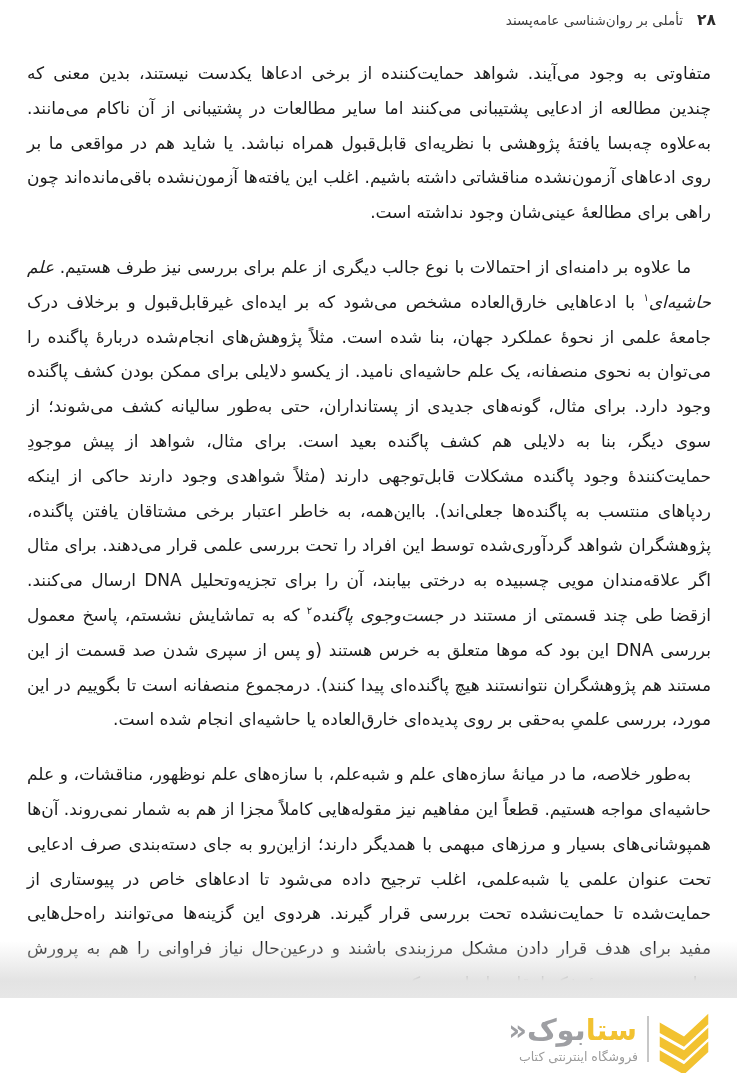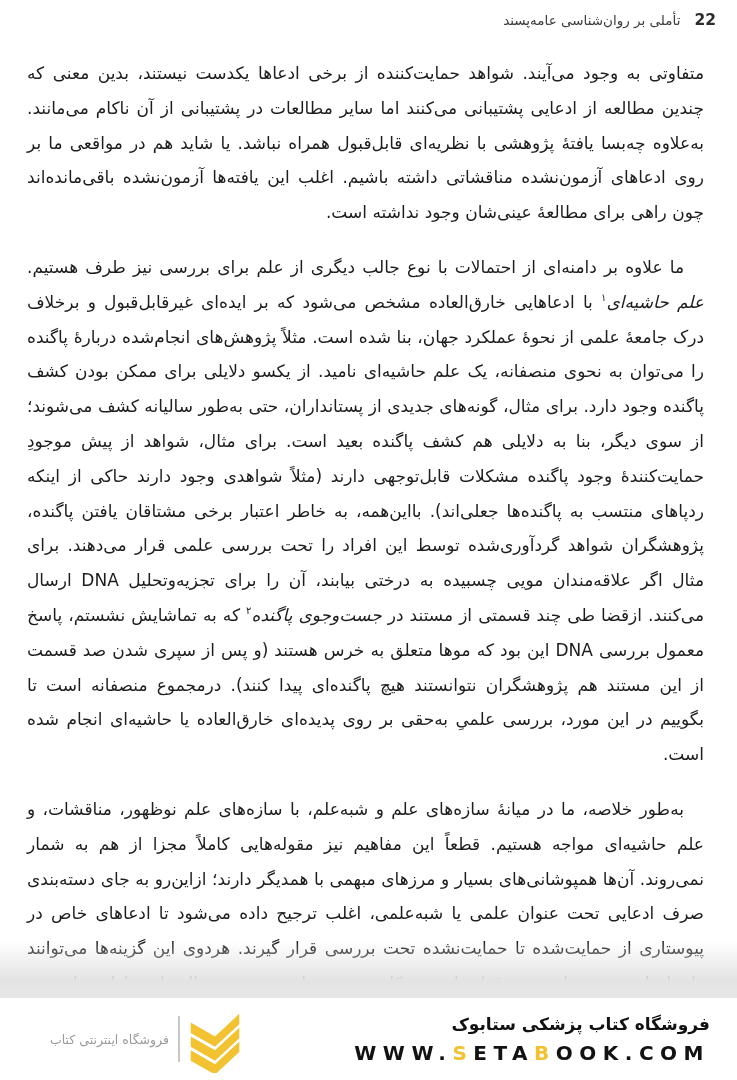--- a/index.html
+++ b/index.html
@@ -11,21 +11,21 @@
   .header {
     position:absolute; top:11px; right:21px; left:27px;
     display:flex; align-items:baseline; gap:14px;
     color:#3c3c3c; font-size:14px;
   }
   .pagenum { font-weight:bold; font-size:15.5px; color:#2c2c2c; }
   .running-title { font-size:13.5px;text-align:center; }
 
   
   .body-text {
-    position:absolute; top:56px; right:33px; left:27px;
+    position:absolute; top:56px; right:26px; left:27px;
     text-align:justify; color:#1d1d1d;
     font-size:17px; line-height:34.8px;
   }
   p.para { margin:0; }
   p.para.indent { text-indent:20px;margin-top:20px; }
   .it  { font-style:italic; }
   .sup { font-size:10px; vertical-align:super; line-height:0; }
 
   
   .shadow-band {
@@ -51,45 +51,42 @@
   .logo-text { display:flex; flex-direction:column; align-items:center; }
   .wordmark { font-size:29px; font-weight:bold; line-height:1.15; white-space:nowrap; }
   .tagline { font-size:12.5px; color:#9b9b9b; margin-top:1px;margin-left:12px; }
 </style>
 </head>
 <body>
 
 <div class="page">
 
   <div class="header">
-    <span class="pagenum">22</span>
+    <span class="pagenum">۲۸</span>
     <span class="running-title">تأملی بر روان‌شناسی عامه‌پسند</span>
   </div>
 
   <div class="body-text">
       <p class="para"><span>متفاوتی به وجود می‌آیند. شواهد حمایت‌کننده از برخی ادعاها یکدست نیستند، بدین معنی که چندین مطالعه از ادعایی پشتیبانی می‌کنند اما سایر مطالعات در پشتیبانی از آن ناکام می‌مانند. به‌علاوه چه‌بسا یافتهٔ پژوهشی با نظریه‌ای قابل‌قبول همراه نباشد. یا شاید هم در مواقعی ما بر روی ادعاهای آزمون‌نشده مناقشاتی داشته باشیم. اغلب این یافته‌ها آزمون‌نشده باقی‌مانده‌اند چون راهی برای مطالعهٔ عینی‌شان وجود نداشته است.</span></p>
       <p class="para indent"><span>ما علاوه بر دامنه‌ای از احتمالات با نوع جالب دیگری از علم برای بررسی نیز طرف هستیم. </span><span class="it">علم حاشیه‌ای</span><span class="sup">۱</span><span> با ادعاهایی خارق‌العاده مشخص می‌شود که بر ایده‌ای غیرقابل‌قبول و برخلاف درک جامعهٔ علمی از نحوهٔ عملکرد جهان، بنا شده است. مثلاً پژوهش‌های انجام‌شده دربارهٔ پاگنده را می‌توان به نحوی منصفانه، یک علم حاشیه‌ای نامید. از یکسو دلایلی برای ممکن بودن کشف پاگنده وجود دارد. برای مثال، گونه‌های جدیدی از پستانداران، حتی به‌طور سالیانه کشف می‌شوند؛ از سوی دیگر، بنا به دلایلی هم کشف پاگنده بعید است. برای مثال، شواهد از پیش موجودِ حمایت‌کنندهٔ وجود پاگنده مشکلات قابل‌توجهی دارند (مثلاً شواهدی وجود دارند حاکی از اینکه ردپاهای منتسب به پاگنده‌ها جعلی‌اند). بااین‌همه، به خاطر اعتبار برخی مشتاقان یافتن پاگنده، پژوهشگران شواهد گردآوری‌شده توسط این افراد را تحت بررسی علمی قرار می‌دهند. برای مثال اگر علاقه‌مندان مویی چسبیده به درختی بیابند، آن را برای تجزیه‌وتحلیل DNA ارسال می‌کنند. ازقضا طی چند قسمتی از مستند در </span><span class="it">جست‌وجوی پاگنده</span><span class="sup">۲</span><span> که به تماشایش نشستم، پاسخ معمول بررسی DNA این بود که موها متعلق به خرس هستند (و پس از سپری شدن صد قسمت از این مستند هم پژوهشگران نتوانستند هیچ پاگنده‌ای پیدا کنند). درمجموع منصفانه است تا بگوییم در این مورد، بررسی علمیِ به‌حقی بر روی پدیده‌ای خارق‌العاده یا حاشیه‌ای انجام شده است.</span></p>
       <p class="para indent"><span>به‌طور خلاصه، ما در میانهٔ سازه‌های علم و شبه‌علم، با سازه‌های علم نوظهور، مناقشات، و علم حاشیه‌ای مواجه هستیم. قطعاً این مفاهیم نیز مقوله‌هایی کاملاً مجزا از هم به شمار نمی‌روند. آن‌ها همپوشانی‌های بسیار و مرزهای مبهمی با همدیگر دارند؛ ازاین‌رو به جای دسته‌بندی صرف ادعایی تحت عنوان علمی یا شبه‌علمی، اغلب ترجیح داده می‌شود تا ادعاهای خاص در پیوستاری از حمایت‌شده تا حمایت‌نشده تحت بررسی قرار گیرند. هردوی این گزینه‌ها می‌توانند راه‌حل‌هایی مفید برای هدف قرار دادن مشکل مرزبندی باشند و درعین‌حال نیاز فراوانی را هم به پرورش توانمندی در حوزهٔ تفکر انتقادی ایجاب می‌کنند.</span></p>
     </div>
 
   <div class="shadow-band"></div>
 
   <div class="footer">
 
-    <div class="footer-right">
-      <div class="store-name">فروشگاه کتاب پزشکی ستابوک</div>
-      <div class="store-url"><span style="color: rgb(18, 18, 18);">WWW.</span><span style="color: rgb(242, 194, 48);">S</span><span style="color: rgb(18, 18, 18);">ETA</span><span style="color: rgb(242, 194, 48);">B</span><span style="color: rgb(18, 18, 18);">OOK.COM</span></div>
-    </div>
 
     <div class="footer-logo">
       <svg class="emblem" viewBox="0 0 60 70" xmlns="http://www.w3.org/2000/svg" aria-hidden="true">
         <polygon class="accent-fill" points="2,16 30,32 58,6 58,18 30,44 2,28" fill="#F2C230"></polygon>
         <polygon class="accent-fill" points="2,32 30,48 58,22 58,34 30,60 2,44" fill="#F2C230"></polygon>
         <polygon class="accent-fill" points="2,48 30,64 58,38 58,50 30,76 2,60" fill="#F2C230"></polygon>
       </svg>
       <div class="logo-divider"></div>
       <div class="logo-text">
+        <div class="wordmark"><span style="color: rgb(242, 194, 48);">ستا</span><span style="color: rgb(158, 159, 163);">بوک</span><span style="color: rgb(158, 159, 163);">«</span></div>
         <div class="tagline">فروشگاه اینترنتی کتاب</div>
       </div>
     </div>
 
   </div>
 </div>
 
 </body></html>

